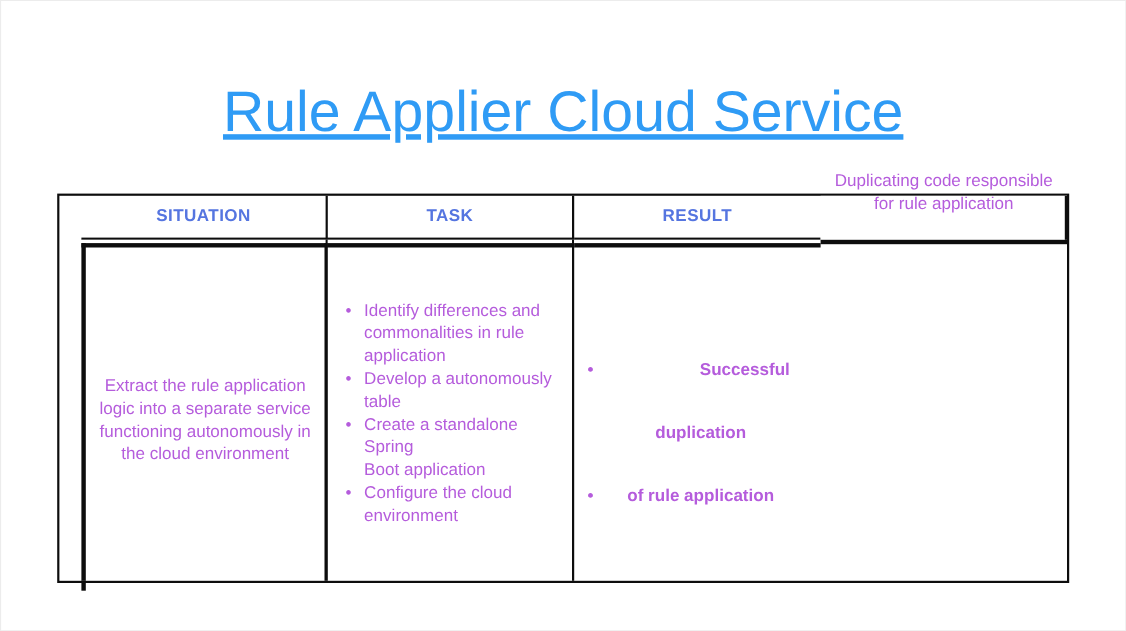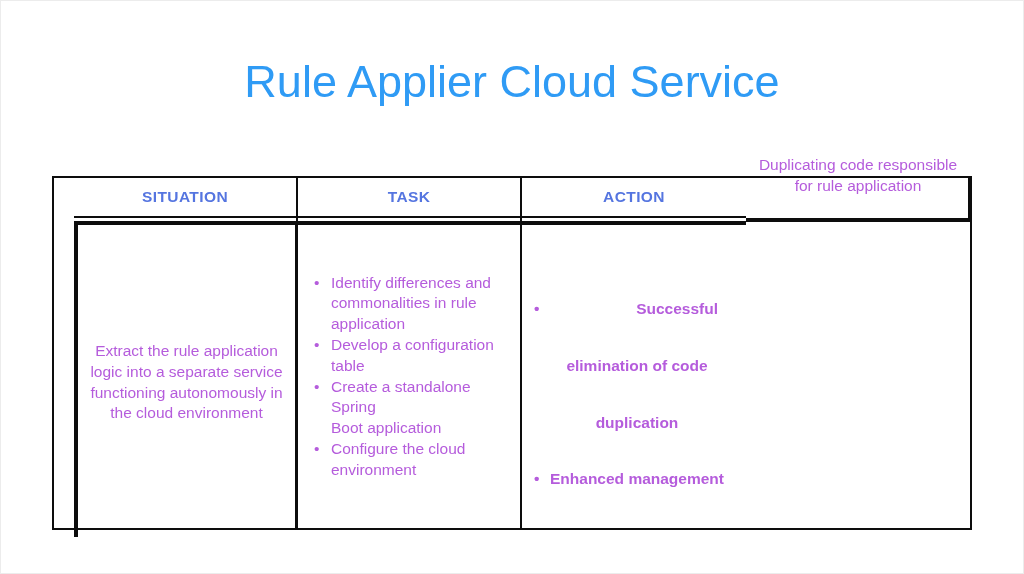--- a/index.html
+++ b/index.html
@@ -15,29 +15,30 @@
     overflow: hidden;
   }
   .slide {
     position: absolute;
     inset: 0;
     background: #ffffff;
     box-shadow: inset 0 0 0 1px #ececec;
   }
   .title {
     position: absolute;
-    top: 50px;
+    top: 70px;
     left: 0;
     right: 0;
     margin: 0;
     text-align: center;
-    font-size: 45px;
+    font-size: 52px;
     line-height: 64px;
     font-weight: 400;
     color: var(--c-title, #2F9BF5);
+    text-decoration: underline;
   }
   .star-table {
     position: absolute;
     left: 52px;
     top: 176px;
     width: 920px;
     height: 354px;
     box-sizing: border-box;
     border: 2px solid var(--c-border, #0d0d0d);
     display: grid;
@@ -113,21 +114,21 @@
 <body>
 
 <div class="slide">
 
   <h1 class="title">Rule Applier Cloud Service</h1>
 
   <div class="star-table">
 
     <div class="hcell c1">SITUATION</div>
     <div class="hcell c2">TASK</div>
-    <div class="hcell c4">ACTION</div>
+    <div class="hcell c4">RESULT</div>
 
     <div class="gcell c1"></div>
     <div class="gcell c2"></div>
     <div class="gcell c3"></div>
     <div class="gcell c4"></div>
 
     <div class="bcell situation">
       <div class="text">Duplicating code responsible
 for rule application</div>
     </div>
@@ -142,45 +143,44 @@
     <div class="bcell action">
       <ul class="bullets">
         <li>
           <span class="bullet">•</span>
           <span class="btext">Identify differences and
 commonalities in rule
 application</span>
         </li>
         <li>
           <span class="bullet">•</span>
-          <span class="btext">Develop a configuration
+          <span class="btext">Develop a autonomously
 table</span>
         </li>
         <li>
           <span class="bullet">•</span>
           <span class="btext">Create a standalone Spring
 Boot application</span>
         </li>
         <li>
           <span class="bullet">•</span>
           <span class="btext">Configure the cloud
 environment</span>
         </li>
       </ul>
     </div>
 
     <div class="bcell result">
       <ul class="bullets result-list">
         <li class="r0">
           <span class="bullet">•</span>
           <span class="line l0">Successful</span>
-          <span class="line">elimination of code</span>
           <span class="line">duplication</span>
         </li>
         <li class="r1">
           <span class="bullet">•</span>
-          <span class="line">Enhanced management</span>
+          <span class="line">of rule application</span>
         </li>
       </ul>
     </div>
 
   </div>
 </div>
 
 </body></html>

